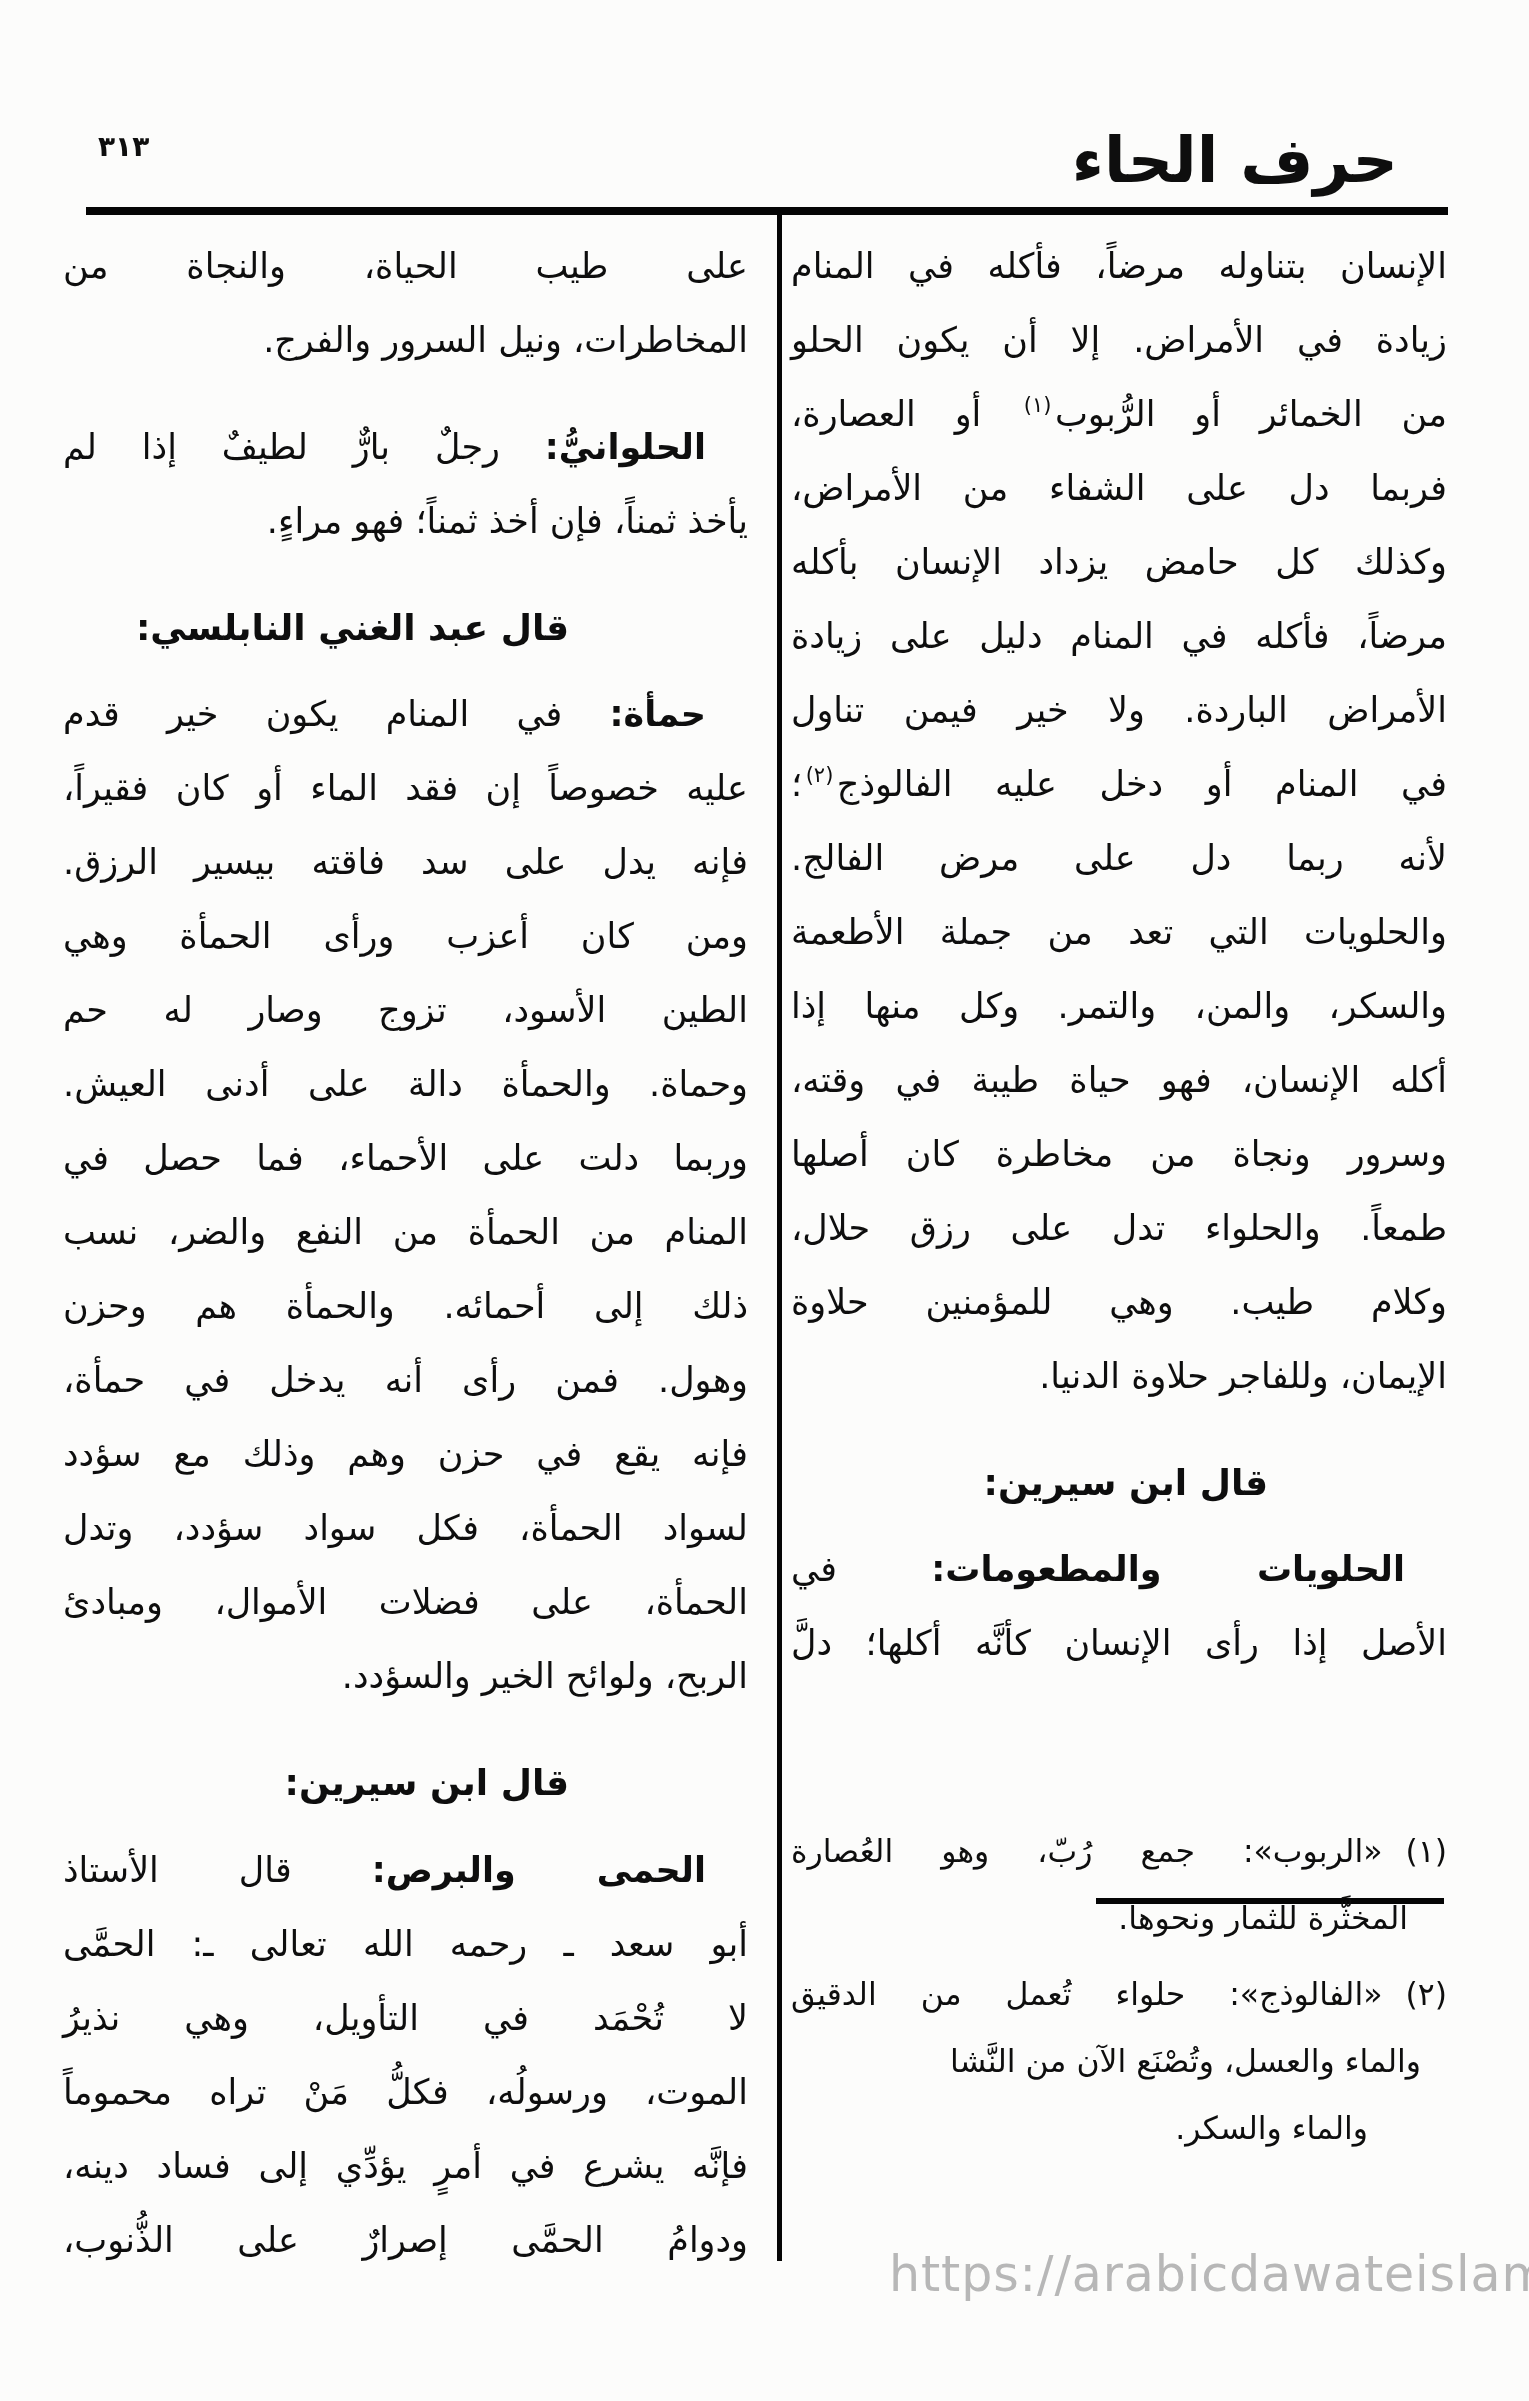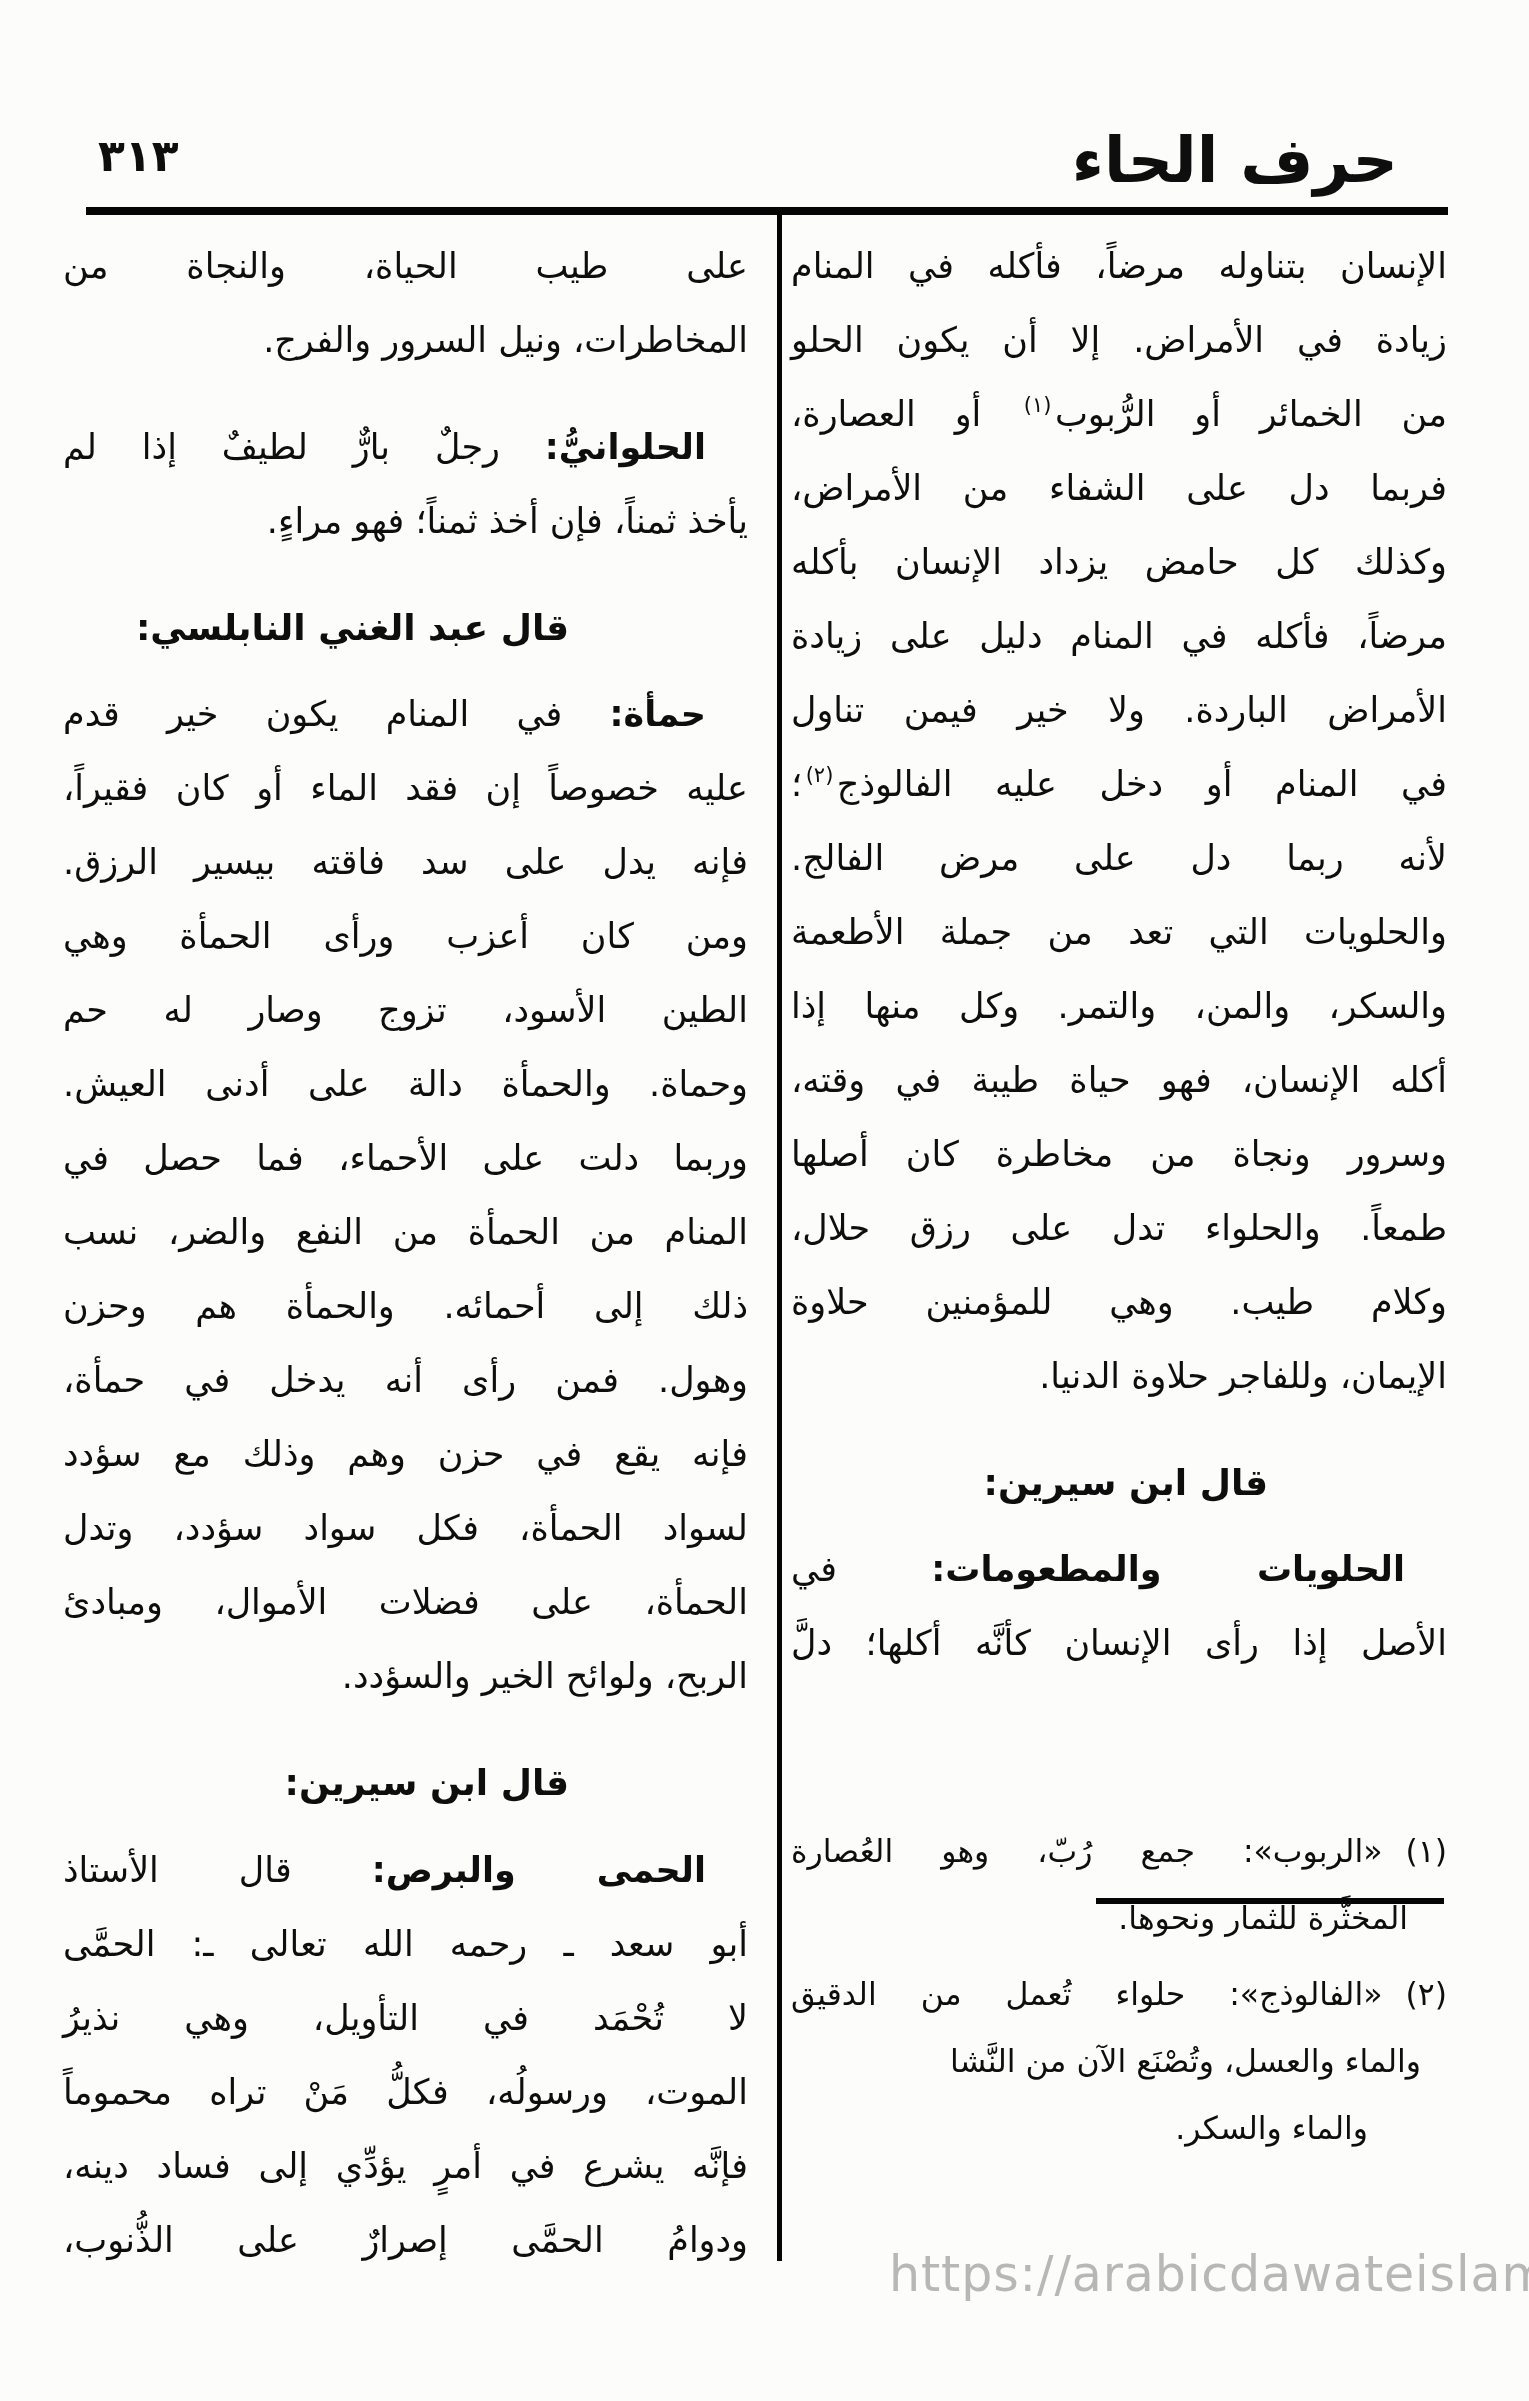--- a/index.html
+++ b/index.html
@@ -9,21 +9,21 @@
     margin:0 auto;
     background:#fcfcfb;
     color:#0e0e0e;
     font-family:"DejaVu Sans",sans-serif;
     direction:rtl;
     overflow:hidden;
   }
   
   .page-number{
     position:absolute;left:98px;top:130px;
-    font-size:44px;font-weight:bold;direction:rtl;
+    font-size:28px;font-weight:bold;direction:rtl;
   }
   .section-title{
     position:absolute;right:131px;top:124px;
     font-size:63px;font-weight:bold;
   }
   .header-rule{
     position:absolute;left:86px;top:207px;
     width:1362px;height:7.9px;background:#050505;
   }
   .column-divider{

